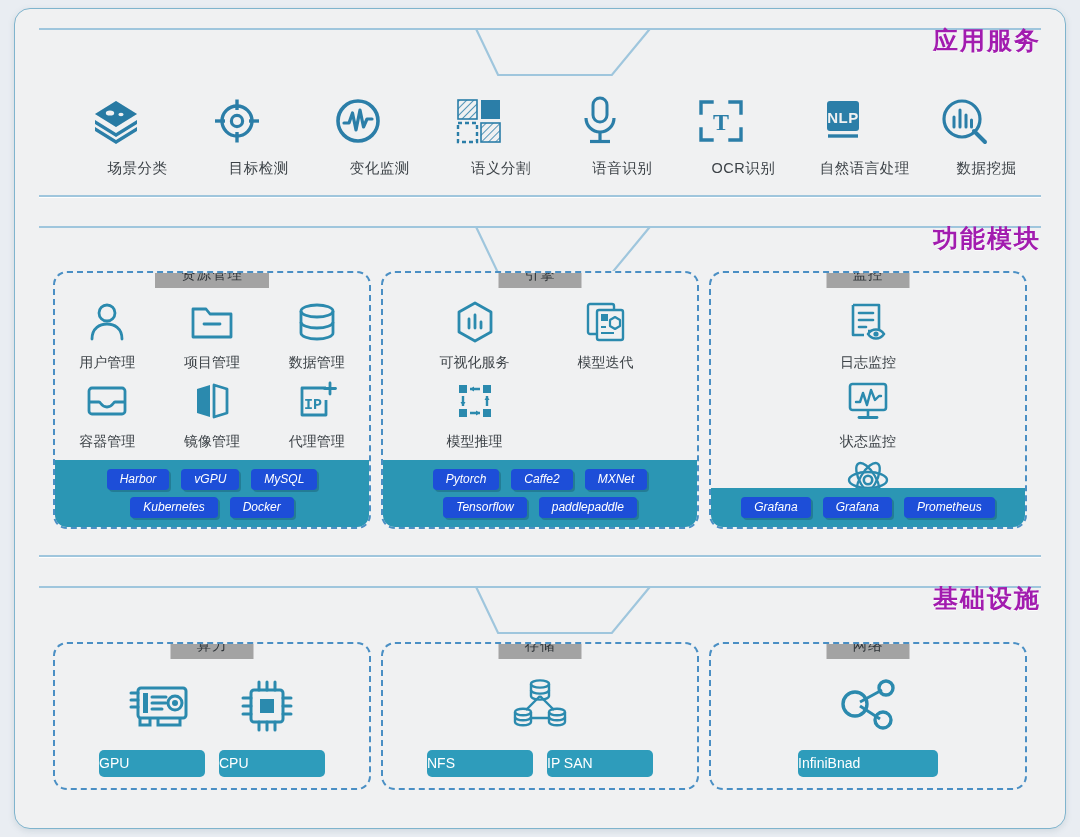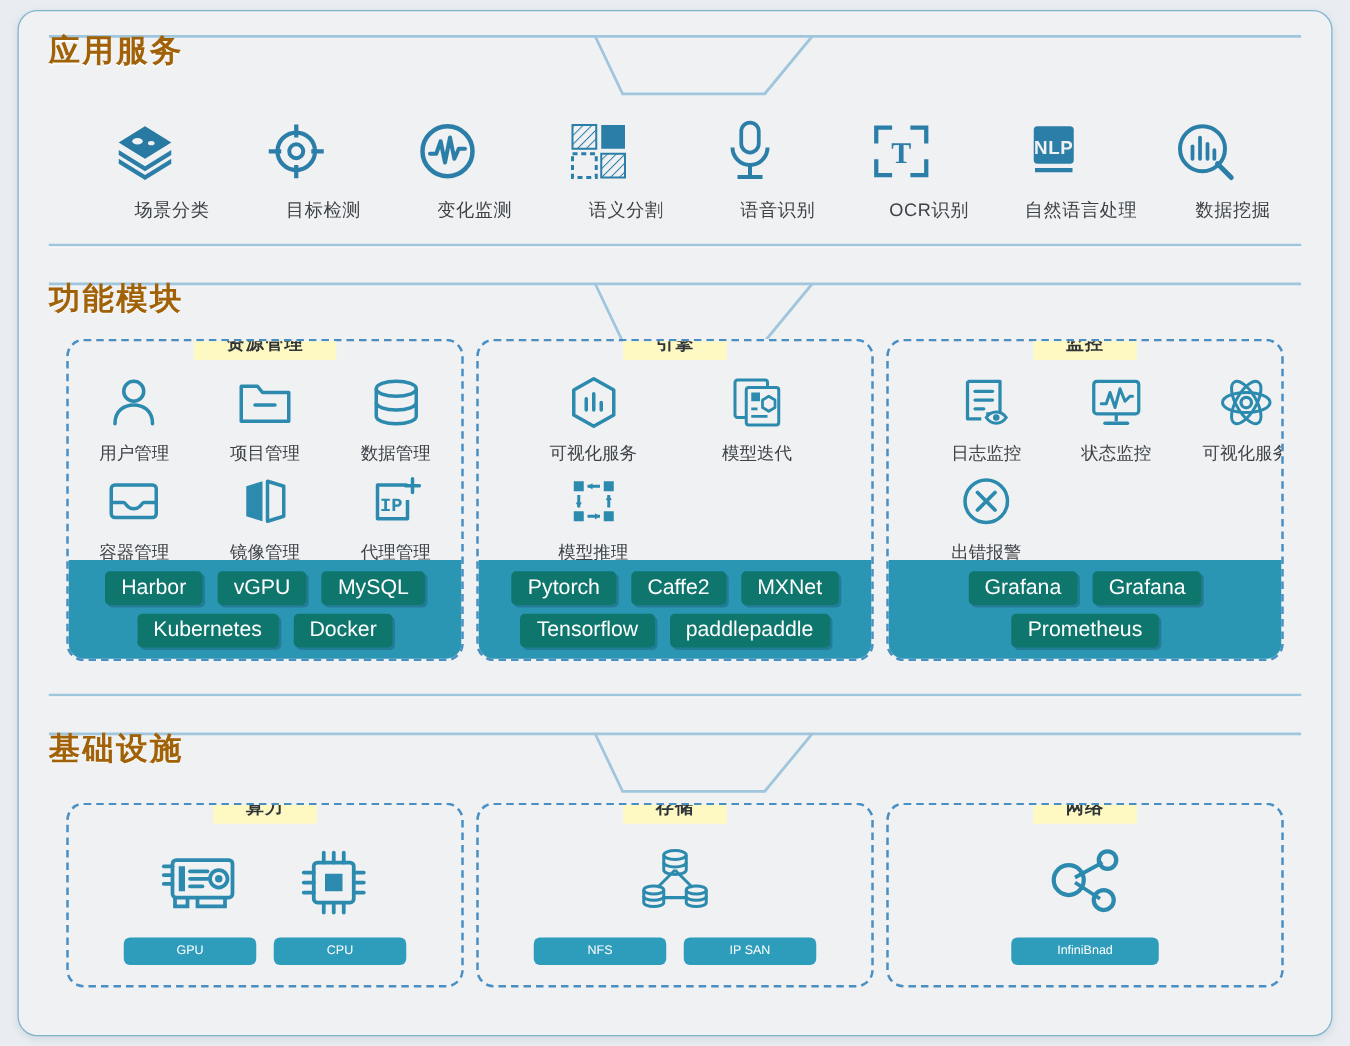--- a/index.html
+++ b/index.html
@@ -23,23 +23,23 @@
 
   
   .section-head {
     position: absolute;
     left: 24px; right: 24px;
     height: 62px;
   }
   .sh-svg { position: absolute; left: 0; top: 0; width: 100%; height: 62px; }
   .sh-title {
     position: absolute; left: 0; right: 0; top: 3px;
-    text-align: left;
+    text-align: right;
     font-size: 25px; font-weight: bold; letter-spacing: 2px;
-    color: #a16207;
+    color: #a21caf;
     text-shadow: 0 1px 0 rgba(255,255,255,.8);
   }
 
   .divider {
     position: absolute; left: 24px; right: 24px;
     height: 2px;
     background: #9fc6dd;
     box-shadow: 0 1px 0 rgba(255,255,255,.9);
   }
 
@@ -69,23 +69,23 @@
   .panel {
     position: relative;
     border: 2px dashed #4a8fc4;
     border-radius: 14px;
     background: #f0f1f2;
     overflow: hidden;
   }
   .panel-title {
     position: absolute; top: -11px; left: 50%;
     transform: translateX(-50%);
-    background: #fef9c3;
+    background: #a3a3a3;
     color: #2f3438;
-    font-size: 14.5px; font-weight: bold; letter-spacing: 1px;
+    font-size: 14.5px; font-weight: normal; letter-spacing: 1px;
     padding: 3px 26px 4px;
     white-space: nowrap;
     z-index: 4;
   }
   .panel-body {
     padding-top: 26px;
     display: grid;
     justify-items: center; align-items: start;
     row-gap: 6px;
   }
@@ -98,49 +98,50 @@
   
   .tag-tray {
     position: absolute; left: -2px; right: -2px; bottom: -2px;
     background: #2b96b4;
     padding: 9px 10px 11px;
     display: flex; flex-wrap: wrap; justify-content: center;
     gap: 7px 12px;
     border-bottom-left-radius: 14px; border-bottom-right-radius: 14px;
   }
   .tag {
-    background: #0f766e;
+    background: #1d4ed8;
     color: #ffffff;
-    font-size: 17px;
+    font-size: 12px;
     padding: 3px 13px 4px;
     border-radius: 4px;
     white-space: nowrap;
     box-shadow: 2px 2px 0 rgba(0,0,0,.17);
+    font-style: italic;
   }
 
   
   .infra-body {
     display: flex; flex-direction: column; align-items: center;
     padding-top: 30px;
   }
   .infra-icons { display: flex; justify-content: center; gap: 48px; }
   .infra-icons .ic { height: 62px; display: flex; align-items: center; justify-content: center; }
   .infra-tags {
     margin-top: 14px;
     display: flex; justify-content: center; gap: 14px;
   }
   .infra-tag {
     background: #2e9cbb;
-    color: #fff; font-size: 10px;
+    color: #fff; font-size: 14px;
     border-radius: 5px;
     padding: 5px 0 6px;
-    text-align: center;
+    text-align: left;
     width: 106px;
   }
-  .infra-tag.wide { width: 118px; }
+  .infra-tag.wide { width: 140px; }
 
   svg { display: block; }
 </style>
 </head>
 <body>
 
 <div class="frame">
 
   <div class="section-head" style="top:12px;">
     <svg class="sh-svg" viewBox="0 0 1004 62" preserveAspectRatio="none">
@@ -392,21 +393,21 @@
         <span class="tag">Pytorch</span>
         <span class="tag">Caffe2</span>
         <span class="tag">MXNet</span>
         <span class="tag">Tensorflow</span>
         <span class="tag">paddlepaddle</span>
       </div>
     </div>
 
     <div class="panel" style="width:318px;height:258px;">
       <div class="panel-title">监控</div>
-      <div class="panel-body" style="grid-template-columns:repeat(3,1fr);padding-left:26px;padding-right:26px;">
+      <div class="panel-body" style="grid-template-columns:repeat(1,1fr);padding-left:26px;padding-right:26px;">
         <div class="mod-item">
           <span class="ic">
             <svg width="44" height="42" viewBox="0 0 44 42">
               <path d="M7 4 L33 4 L33 30 L22 30" fill="none" stroke="#2b8aae" stroke-width="2.6" stroke-linejoin="round"></path>
               <path d="M7 4 L7 34 L18 34" fill="none" stroke="#2b8aae" stroke-width="2.6" stroke-linejoin="round"></path>
               <line x1="13" y1="12" x2="27" y2="12" stroke="#2b8aae" stroke-width="2.6" stroke-linecap="round"></line>
               <line x1="13" y1="19" x2="27" y2="19" stroke="#2b8aae" stroke-width="2.6" stroke-linecap="round"></line>
               <line x1="13" y1="26" x2="20" y2="26" stroke="#2b8aae" stroke-width="2.6" stroke-linecap="round"></line>
               <path d="M22 33 C26 27 34 27 38 33 C34 39 26 39 22 33 Z" fill="#f0f1f2" stroke="#2b8aae" stroke-width="2.4"></path>
               <circle cx="30" cy="33" r="2.6" fill="#2b8aae"></circle>

